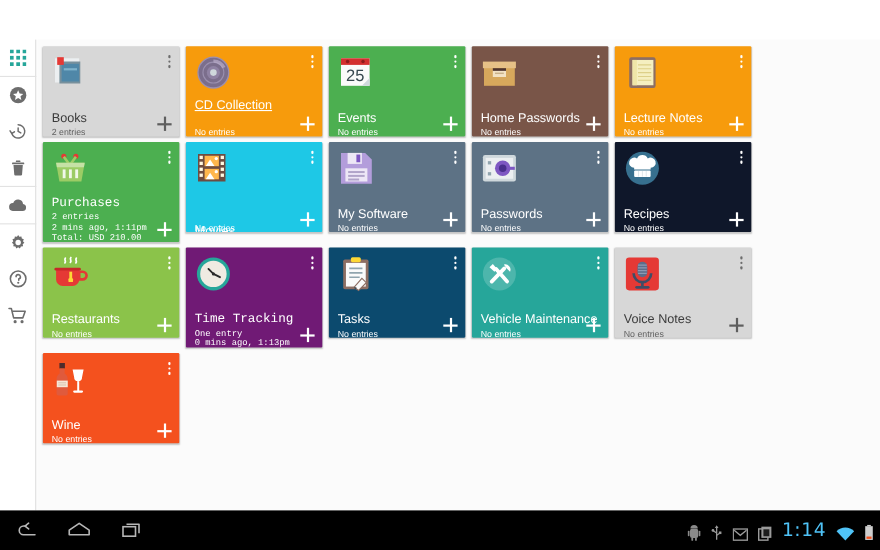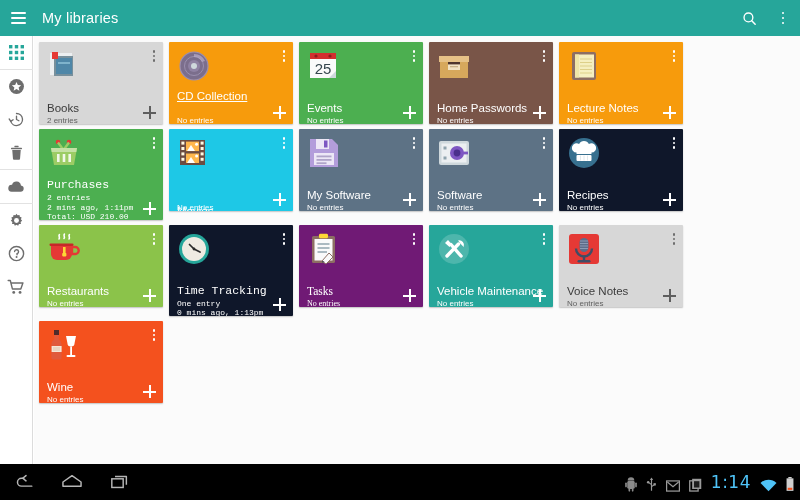--- a/index.html
+++ b/index.html
@@ -70,43 +70,20 @@
   .navbtn { width:48px; height:36px; display:flex; align-items:center; justify-content:center; cursor:pointer; }
   .sys-right { margin-left:auto; display:flex; align-items:flex-end; padding-right:6px; gap:9px; }
   .sys-icon { display:flex; align-items:center; justify-content:center; }
   .sys-clock { color:#4fc3f7; font-size:17px; letter-spacing:.5px; font-family:"DejaVu Sans", sans-serif; }
 </style>
 </head>
 <body>
 
 <div id="app">
 
-  <div class="appbar">
-    <div class="hamburger">
-      <i></i>
-        <i></i>
-        <i></i>
-    </div>
-    <div class="appbar-title">My libraries</div>
-    <div class="appbar-right">
-      <div class="appbar-btn">
-        <svg width="17" height="17" viewBox="0 0 24 24">
-            <circle cx="10.5" cy="10.5" r="6.2" fill="none" stroke="#fff" stroke-width="1.9"></circle>
-            <line x1="15.2" y1="15.2" x2="20" y2="20" stroke="#fff" stroke-width="2.1" stroke-linecap="round"></line>
-          </svg>
-      </div>
-      <div class="appbar-btn">
-        <div class="dots-v">
-            <span></span>
-            <span></span>
-            <span></span>
-          </div>
-      </div>
-    </div>
-  </div>
 
   <div class="rail">
     <div class="rail-item">
       <svg width="15" height="15" viewBox="0 0 15 15">
         <g fill="#26a69a">
           <rect x="0" y="0" width="3.4" height="3.4"></rect>
             <rect x="5.8" y="0" width="3.4" height="3.4"></rect>
             <rect x="11.6" y="0" width="3.4" height="3.4"></rect>
           <rect x="0" y="5.8" width="3.4" height="3.4"></rect>
             <rect x="5.8" y="5.8" width="3.4" height="3.4"></rect>
@@ -351,21 +328,21 @@
               <g fill="#90a4ae">
                 <rect x="6.5" y="10.5" width="3" height="3"></rect>
                 <rect x="6.5" y="20.5" width="3" height="3"></rect>
               </g>
             </svg></div>
           <div class="card-menu">
             <span></span>
             <span></span>
             <span></span>
           </div>
-          <div class="card-title" style="top: 60px;">Software</div>
+          <div class="card-title" style="top: 60px;">Passwords</div>
           <div class="card-sub" style="top: 74px;">No entries</div>
           <div class="card-plus"></div>
         </div>
         <div class="card dark" style="background: #0f172a;">
           <div class="card-icon"><svg width="34" height="34" viewBox="0 0 34 34">
               <circle cx="17" cy="17" r="15" fill="#37708f"></circle>
               <path d="M9.5 16.5a4.6 4.6 0 1 1 2.6-8.4 5.4 5.4 0 0 1 9.8 0 4.6 4.6 0 1 1 2.6 8.4v1.6h-15z" fill="#fff"></path>
               <rect x="9.5" y="19" width="15" height="6" rx="1" fill="#fff"></rect>
               <g stroke="#dfe7ea" stroke-width=".9">
                 <line x1="13.5" y1="19.5" x2="13.5" y2="24.5"></line>
@@ -397,41 +374,41 @@
             </svg></div>
           <div class="card-menu">
             <span></span>
             <span></span>
             <span></span>
           </div>
           <div class="card-title" style="top: 60px;">Restaurants</div>
           <div class="card-sub" style="top: 74px;">No entries</div>
           <div class="card-plus"></div>
         </div>
-        <div class="card dark tall" style="background: #0f172a;">
+        <div class="card dark tall" style="background: #701a75;">
           <div class="card-icon"><svg width="34" height="34" viewBox="0 0 34 34">
               <circle cx="17" cy="17" r="15" fill="#26a69a"></circle>
               <circle cx="17" cy="17" r="12" fill="#efebe2"></circle>
               <g stroke="#2b2b2b" stroke-width="1.7" stroke-linecap="round">
                 <line x1="17" y1="17" x2="12.5" y2="12.5"></line>
                 <line x1="17" y1="17" x2="23" y2="20"></line>
               </g>
               <circle cx="17" cy="17" r="1.4" fill="#2b2b2b"></circle>
             </svg></div>
           <div class="card-menu">
             <span></span>
             <span></span>
             <span></span>
           </div>
           <div class="card-title" style="top: 59.5px;">Time Tracking</div>
           <div class="card-sub" style="top: 73.5px;">One entry</div>
           <div class="card-sub" style="top: 83px;">0 mins ago, 1:13pm</div>
           <div class="card-plus"></div>
         </div>
-        <div class="card dark" style="background: #701a75; font-family: Liberation Serif, serif;">
+        <div class="card dark" style="background: #0c4a6e;">
           <div class="card-icon"><svg width="34" height="34" viewBox="0 0 34 34">
               <rect x="5" y="4" width="23" height="27" rx="1.6" fill="#8d6e63"></rect>
               <rect x="7.5" y="7" width="18" height="21.5" fill="#fafafa"></rect>
               <rect x="12" y="1.8" width="9" height="4.5" rx="1.4" fill="#fdd835"></rect>
               <g stroke="#90a4ae" stroke-width="1.5">
                 <line x1="10.5" y1="12" x2="22.5" y2="12"></line>
                 <line x1="10.5" y1="16" x2="22.5" y2="16"></line>
                 <line x1="10.5" y1="20" x2="20" y2="20"></line>
               </g>
               <polygon points="15,29 22,21 26,25 19,32" fill="#fafafa" stroke="#8d6e63" stroke-width="1"></polygon>

